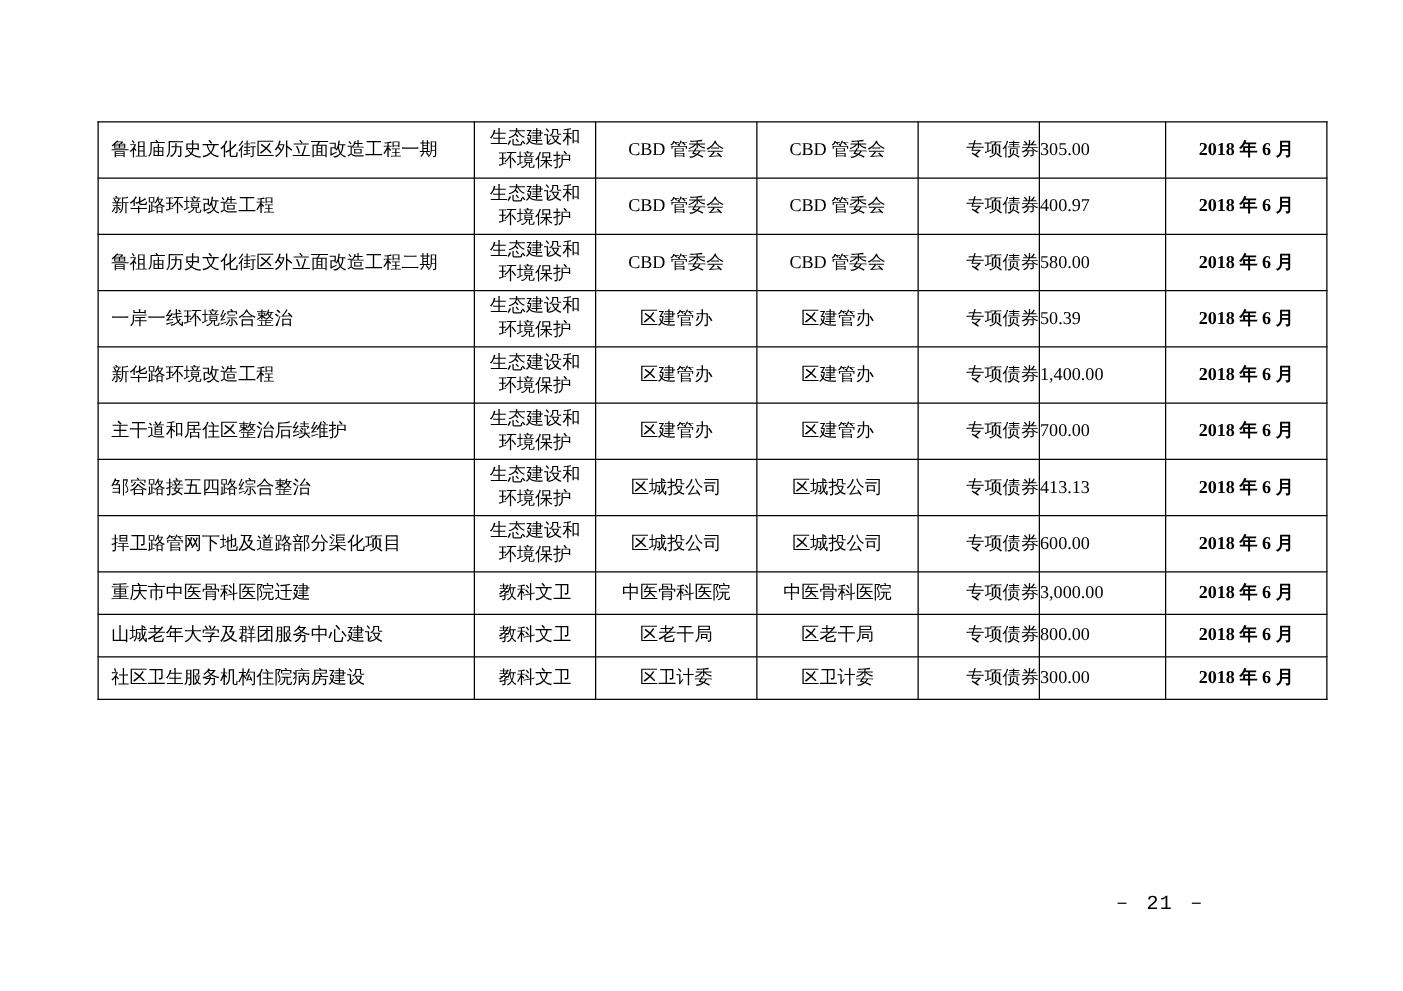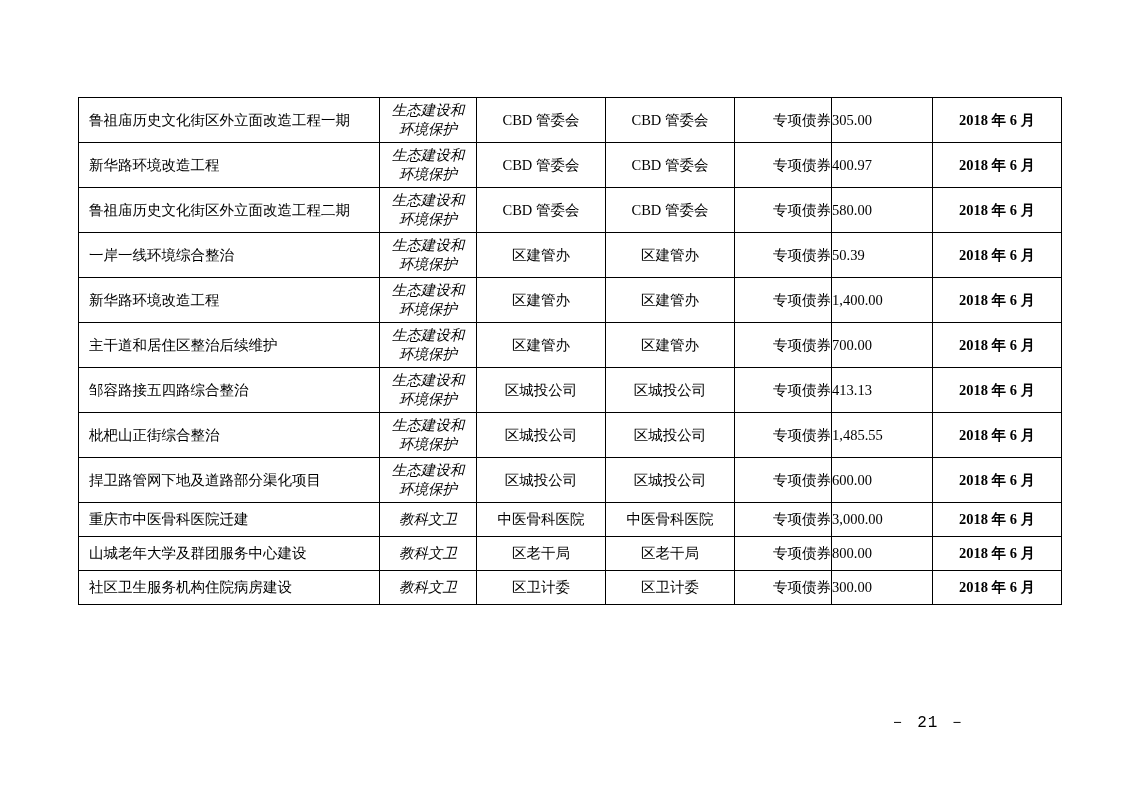--- a/index.html
+++ b/index.html
@@ -73,21 +73,20 @@
   .c-date {
     width: 128px;
     text-align: center;
     padding: 4px 2px;
     font-size: 13.5px;
     font-weight: bold;
   }
   .two-line {
     display: block;
     line-height: 1.32;
-    font-style: italic;
   }
   .row-tall td {
     height: 44px;
   }
   .row-short td {
     height: 33px;
   }
   .page-number {
     position: absolute;
     left: 0;
@@ -185,32 +184,20 @@
             <span class="two-line">生态建设和</span>
             <span class="two-line">环境保护</span>
           </td>
           <td class="c-unit1 nowrap">区城投公司</td>
           <td class="c-unit2 nowrap">区城投公司</td>
           <td class="c-type nowrap">专项债券</td>
           <td class="c-amount nowrap">413.13</td>
           <td class="c-date nowrap">2018 年 6 月</td>
         </tr>
         <tr class="row-tall">
-          <td class="c-name">枇杷山正街综合整治</td>
-          <td class="c-cat">
-            <span class="two-line">生态建设和</span>
-            <span class="two-line">环境保护</span>
-          </td>
-          <td class="c-unit1 nowrap">区城投公司</td>
-          <td class="c-unit2 nowrap">区城投公司</td>
-          <td class="c-type nowrap">专项债券</td>
-          <td class="c-amount nowrap">1,485.55</td>
-          <td class="c-date nowrap">2018 年 6 月</td>
-        </tr>
-        <tr class="row-tall">
           <td class="c-name">捍卫路管网下地及道路部分渠化项目</td>
           <td class="c-cat">
             <span class="two-line">生态建设和</span>
             <span class="two-line">环境保护</span>
           </td>
           <td class="c-unit1 nowrap">区城投公司</td>
           <td class="c-unit2 nowrap">区城投公司</td>
           <td class="c-type nowrap">专项债券</td>
           <td class="c-amount nowrap">600.00</td>
           <td class="c-date nowrap">2018 年 6 月</td>

